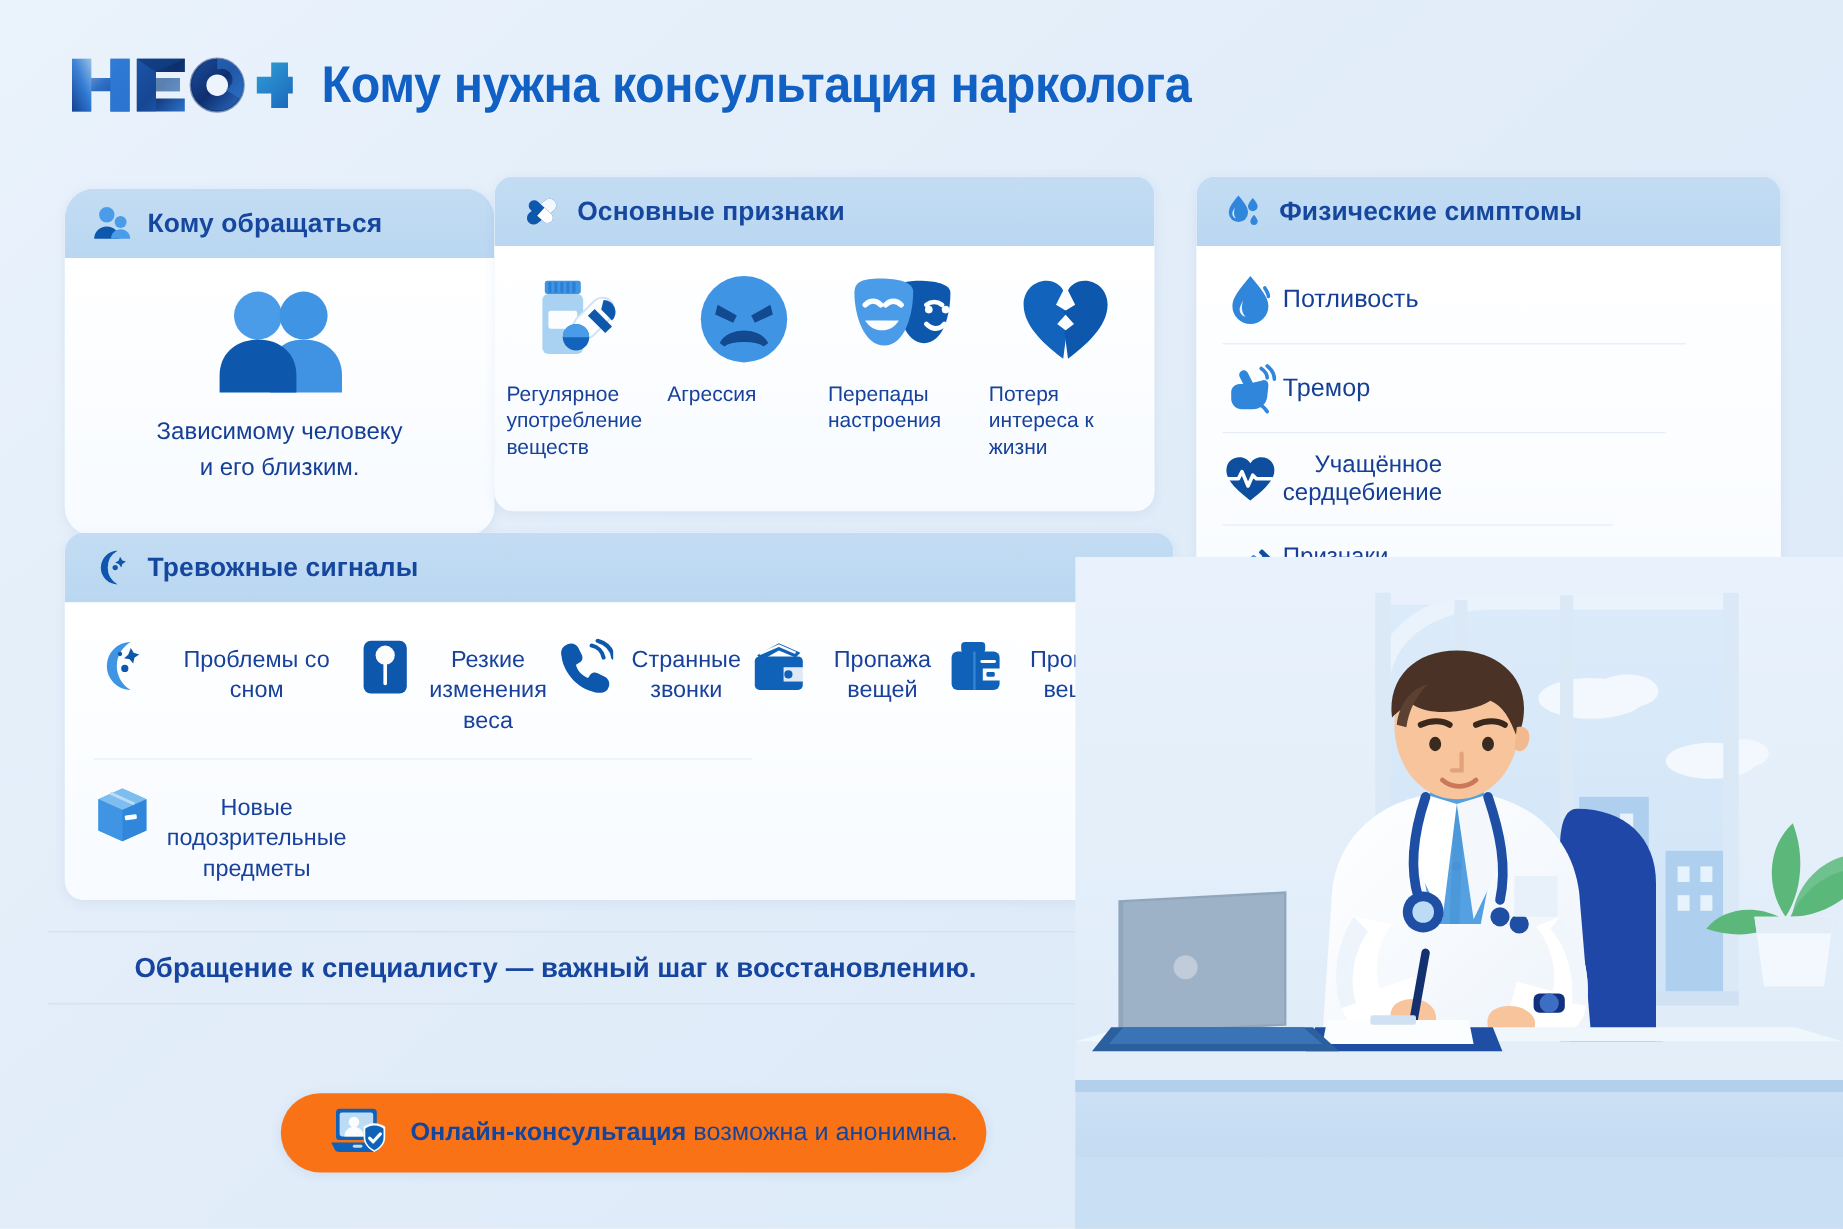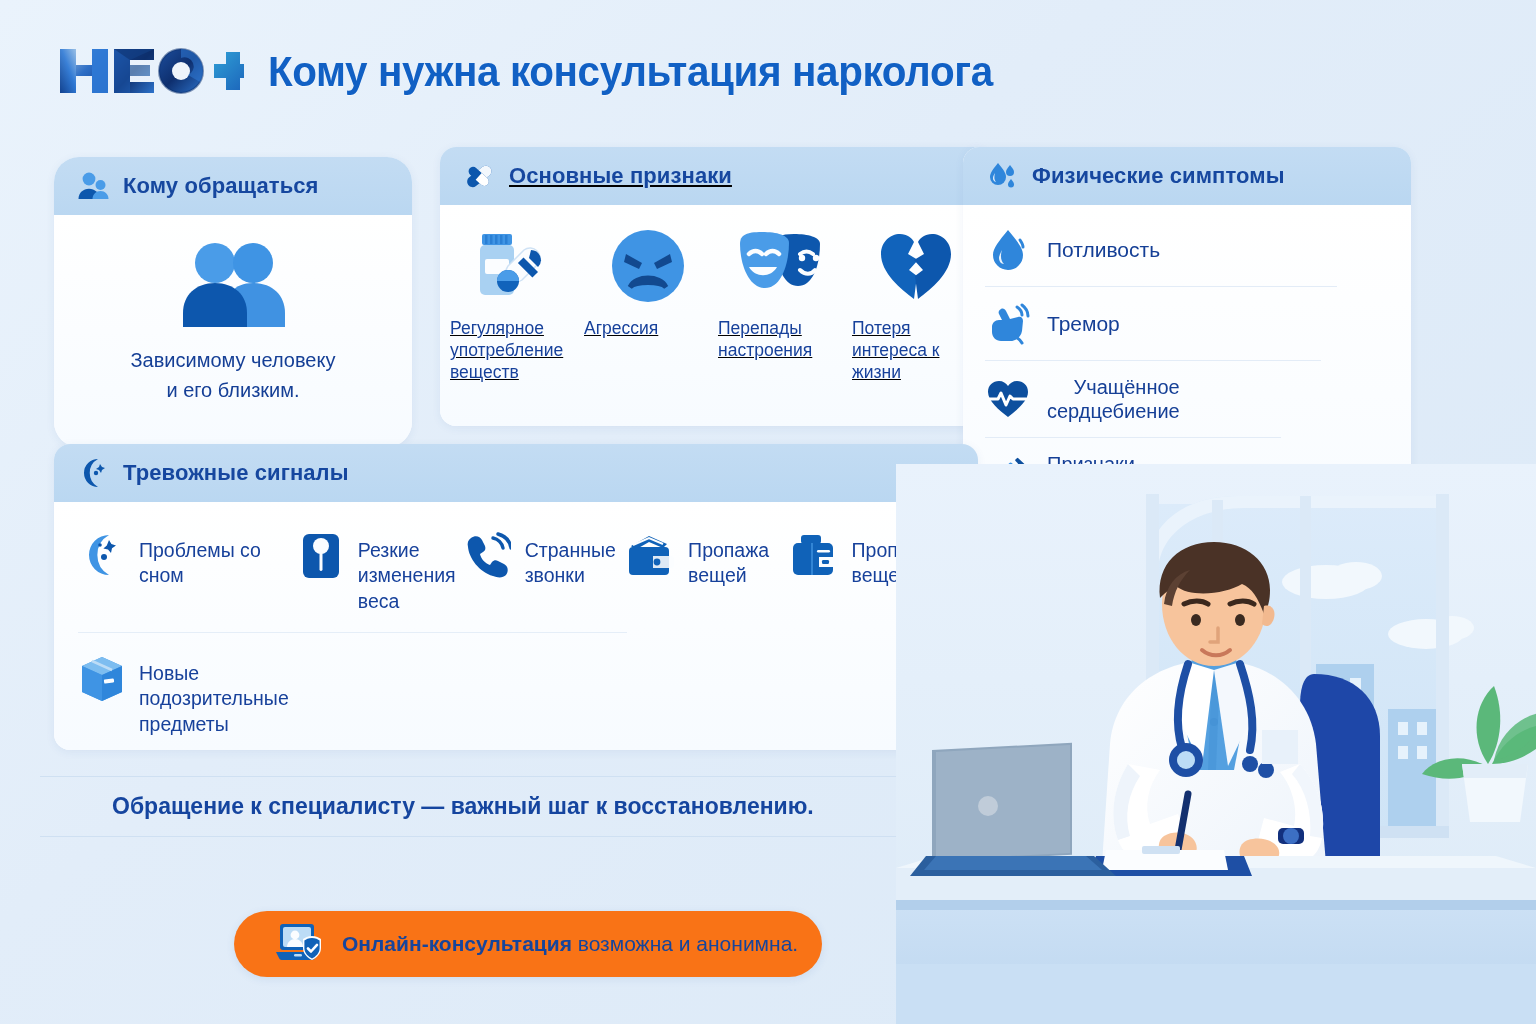--- a/index.html
+++ b/index.html
@@ -45,49 +45,49 @@
   #card-contact { left:54px; top:157px; width:358px; height:290px;border-radius:25px; }
   #contact-inner { padding-top:22px; text-align:center; }
   #contact-inner .people { display:block; margin:0 auto 16px; }
   #contact-text {
     font-size:20px; color:#153f96; line-height:1.5;
     font-family:"Liberation Sans Narrow","Liberation Sans",sans-serif;
     white-space:pre-line;
   }
 
   
-  #card-signs { left:440px; top:147px; width:550px; height:279px;text-decoration:underline; }
+  #card-signs { left:412px; top:147px; width:550px; height:279px; }
   #signs-grid { display:flex; padding:18px 10px 0; justify-content:space-between; align-items:flex-start; }
   .sign { width:128px; text-align:left; }
   .sign .sico { height:86px; display:flex; align-items:center; justify-content:center; margin-bottom:8px; }
   .sign .slab {
     font-size:17.5px; line-height:1.26; color:#17419b;
     font-family:"Liberation Sans Narrow","Liberation Sans",sans-serif;
   }
 
   
-  #card-physical { left:963px; top:147px; width:448px; height:434px; }
+  #card-physical { left:997px; top:147px; width:487px; height:434px; }
   #phys-list { padding:8px 26px 0 22px; }
-  .phys-row { display:flex; align-items:center; gap:16px; padding:14px 0 13px; border-bottom:1px solid #e3ecf7; min-height:62px; }
+  .phys-row { display:flex; align-items:center; gap:4px; padding:14px 0 13px; border-bottom:1px solid #e3ecf7; min-height:62px; }
   .phys-row:last-child { border-bottom:none; }
   .phys-row .pico { width:46px; height:46px; flex:none; display:flex; align-items:center; justify-content:center; }
   .phys-row .plab {
     font-size:21px; line-height:1.22; color:#153f96; white-space:pre-line;
     font-family:"Liberation Sans Narrow","Liberation Sans",sans-serif;
   }
   .phys-row:nth-child(3) { border-bottom:1px solid #e3ecf7; }
   .phys-row:nth-child(3), .phys-row:nth-child(4) { }
   #phys-list .phys-row:nth-child(3) .plab,
   #phys-list .phys-row:nth-child(4) .plab { font-size:20px; }
   #phys-list .phys-row:nth-child(3) { border-bottom-width:1px; width:74%;text-align:right; }
   #phys-list .phys-row:nth-child(2) { width:84%; }
   #phys-list .phys-row:nth-child(1) { width:88%; }
 
   
-  #card-warn { left:54px; top:444px; width:924px; height:306px; }
+  #card-warn { left:54px; top:444px; width:924px; height:306px;text-align:center; }
   #warn-grid { display:grid; grid-template-columns:repeat(5,1fr); padding:8px 24px 0; }
   .warn-cell { display:flex; align-items:flex-start; gap:13px; padding:20px 8px 18px 0; min-height:104px; }
   .warn-cell.rowtop { border-bottom:1px solid #e5eef8; }
   .warn-cell.c1, .warn-cell.c2 { border-right:0; }
   .warn-cell .wico { width:48px; height:48px; flex:none; display:flex; align-items:center; justify-content:center; margin-top:2px; }
   .warn-cell .wlab {
     font-size:19.5px; line-height:1.3; color:#17419b; white-space:pre-line; padding-top:8px;
     font-family:"Liberation Sans Narrow","Liberation Sans",sans-serif;
   }
 

